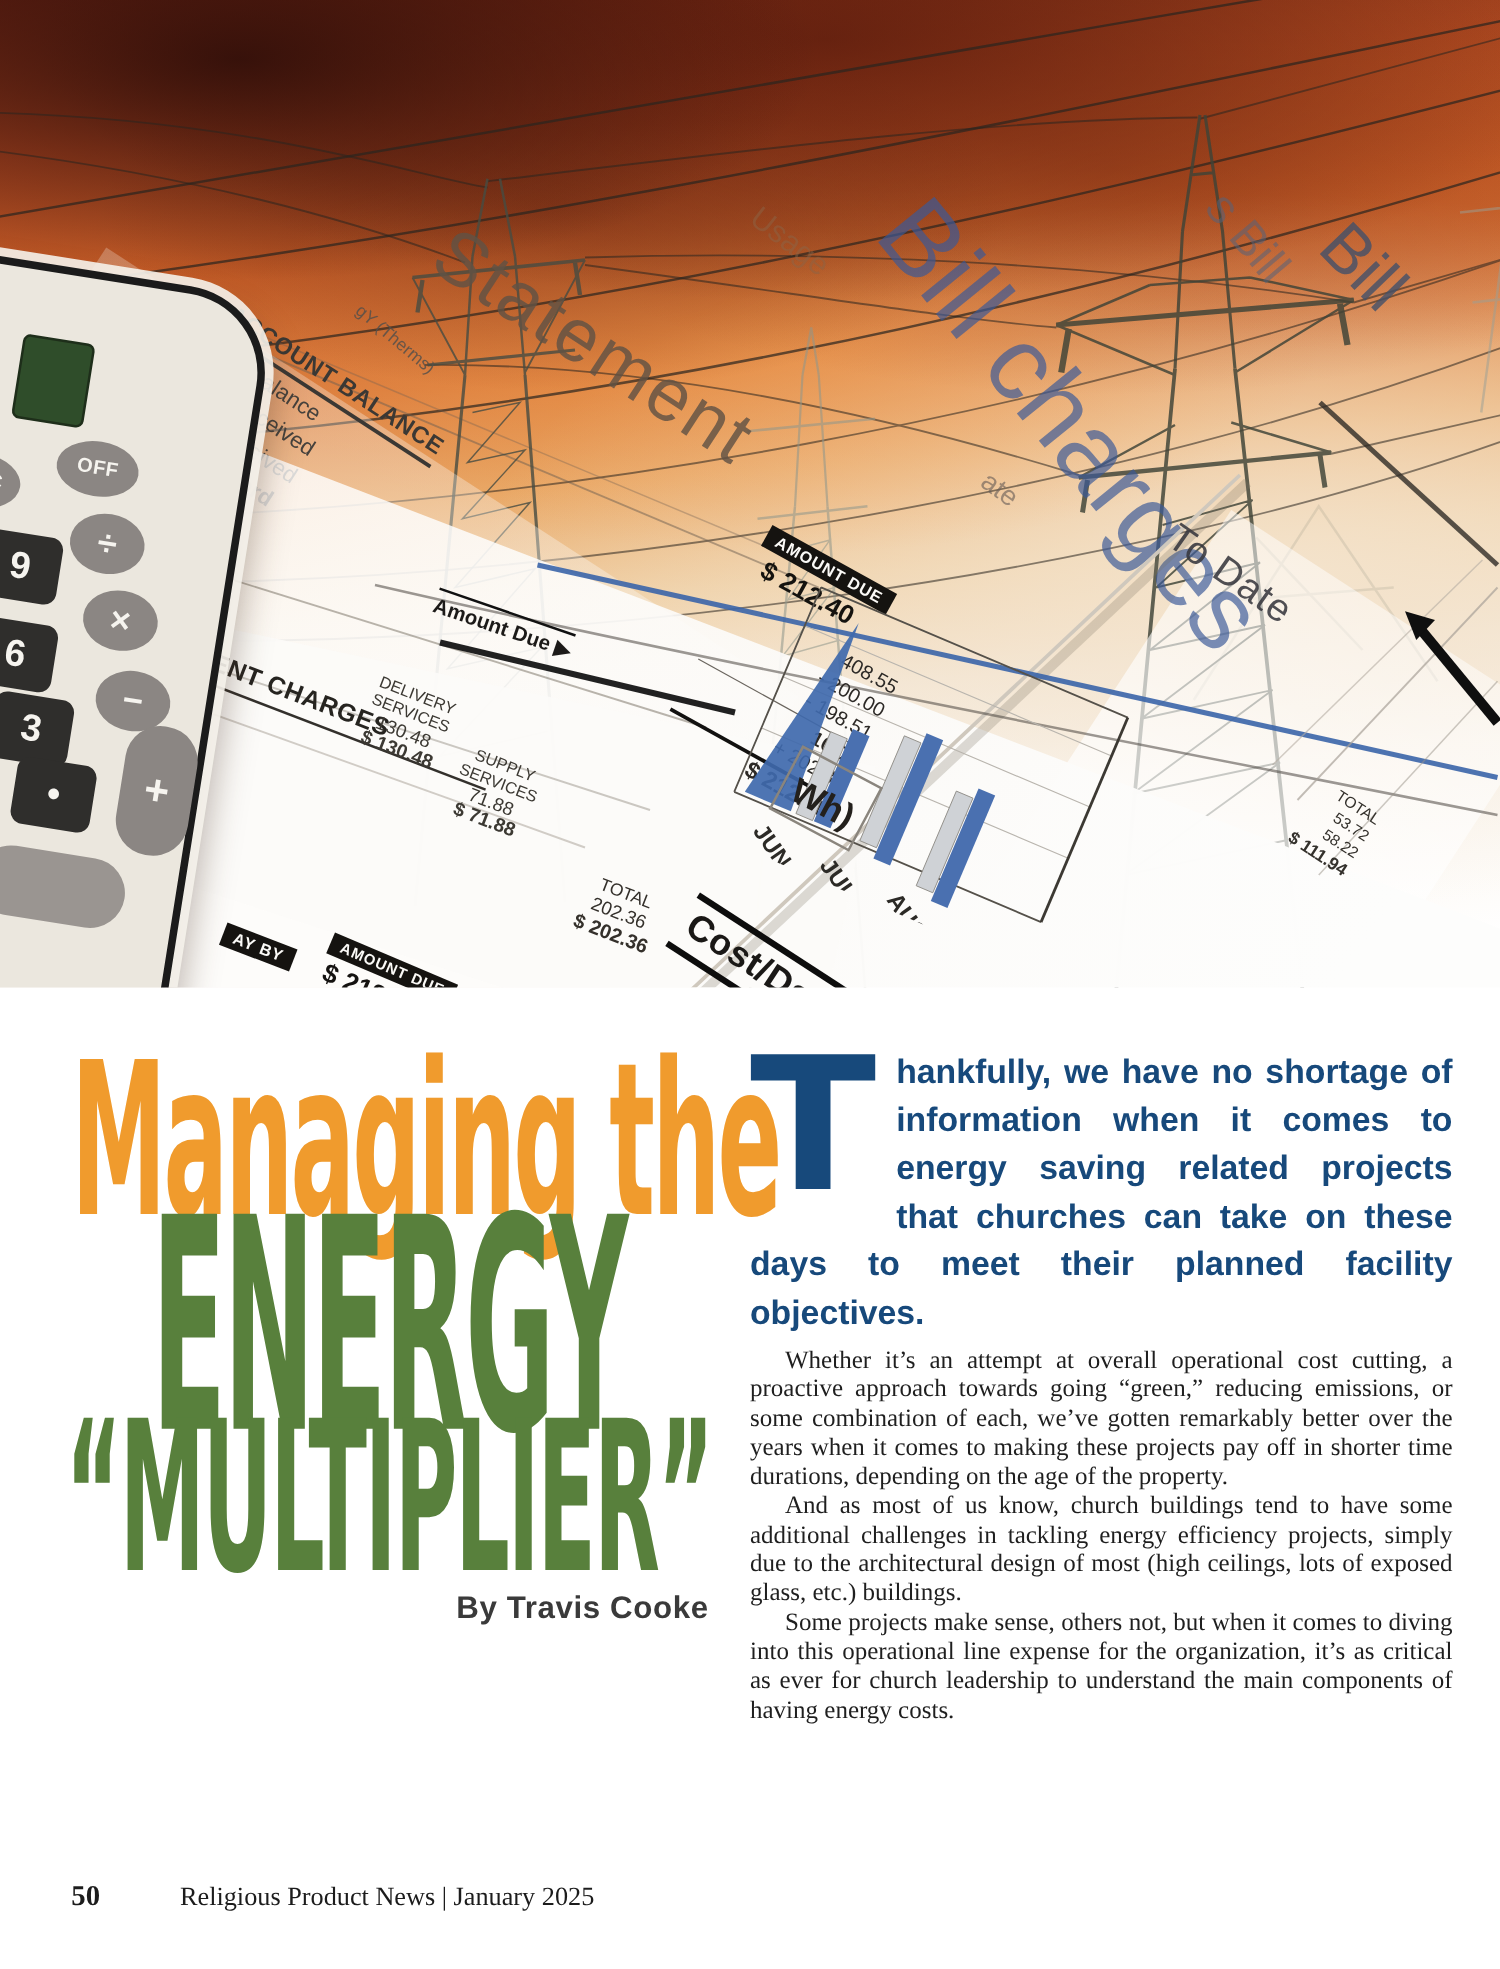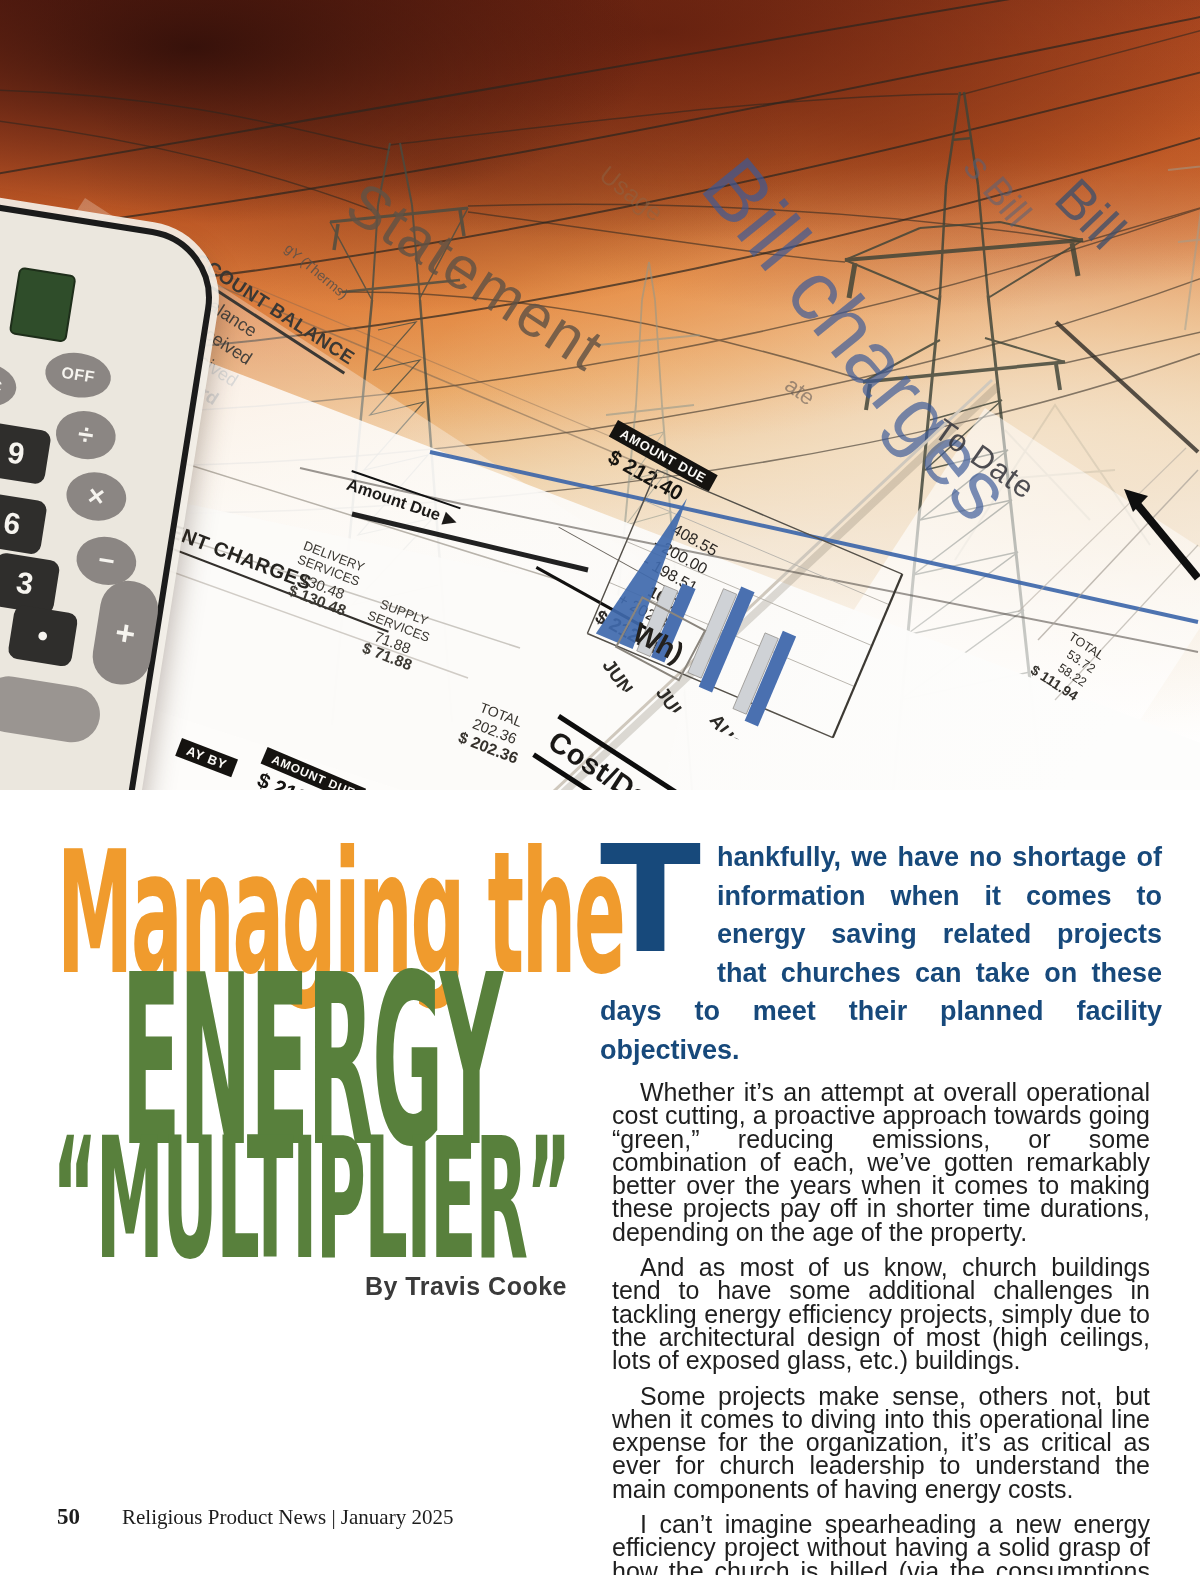--- a/index.html
+++ b/index.html
@@ -132,26 +132,26 @@
   .t3{left:256px;top:1116px;font-size:167px;line-height:1;color:#58803C;letter-spacing:-4px;
       transform:translateX(-50%) scaleX(.41);transform-origin:center top;font-family:"DejaVu Sans",sans-serif;}
   .byline{position:absolute;left:55px;top:1272px;width:512px;text-align:right;
       font-size:25px;font-weight:600;color:#3a3a3a;letter-spacing:.5px;z-index:10;}
 
   .body-col{position:absolute;left:600px;top:838px;width:562px;z-index:10;}
   .intro{font-family:"Liberation Sans",sans-serif;font-weight:bold;font-size:27px;
       line-height:38.5px;color:#17497B;text-align:justify;margin:0 0 8px 0;}
   .dropcap{float:left;font-family:"DejaVu Sans",sans-serif;font-weight:bold;font-size:148px;
       line-height:.74;color:#17497B;margin:8px 16px 0 0;}
-  .body-col p.b{font-family:Liberation Sans, sans-serif;font-size:25px;line-height:23.3px;
-      color:#1f1f1f;text-align:justify;margin:12px;text-indent:28px;}
+  .body-col p.b{font-family:Liberation Serif, serif;font-size:20px;line-height:23.3px;
+      color:#1f1f1f;text-align:justify;margin:0;text-indent:28px;}
 
   .footer{position:absolute;left:57px;top:1504px;z-index:10;font-family:"Liberation Serif",serif;color:#1c1c1c;}
   .footer .num{font-weight:bold;font-size:23px;}
-  .footer .pub{font-size:21px;margin-left:42px;}
+  .footer .pub{font-size:21px;margin-left:64px;}
 </style>
 </head>
 <body>
 
 <div class="page">
 
   <div class="hero">
 
     <svg class="back" width="1200" height="790" viewBox="0 0 1200 790">
 
@@ -353,20 +353,19 @@
   <div class="t-line t1" style="left:57px;">Managing the</div>
   <div class="t-line t2" style="left:311px;">ENERGY</div>
   <div class="t-line t3" style="left:311px;">“MULTIPLIER”</div>
   <div class="byline">By Travis Cooke</div>
 
   <div class="body-col">
     <p class="intro"><span class="dropcap">T</span><span>hankfully, we have no shortage of information when it comes to energy saving related projects that churches can take on these days to meet their planned facility objectives.</span></p>
     <p class="b">Whether it’s an attempt at overall operational cost cutting, a proactive approach towards going “green,” reducing emissions, or some combination of each, we’ve gotten remarkably better over the years when it comes to making these projects pay off in shorter time durations, depending on the age of the property.</p>
     <p class="b">And as most of us know, church buildings tend to have some additional challenges in tackling energy efficiency projects, simply due to the architectural design of most (high ceilings, lots of exposed glass, etc.) buildings.</p>
     <p class="b">Some projects make sense, others not, but when it comes to diving into this operational line expense for the organization, it’s as critical as ever for church leadership to understand the main components of having energy costs.</p>
-    <p class="b">I can’t imagine spearheading a new energy efficiency project without having a solid grasp of how the church is billed (via the consumptions electrons flowing through the various meters) and what that means to the overall bottom line.</p>
   </div>
 
   <div class="footer">
     <span class="num">50</span><span class="pub">Religious Product News | January 2025</span>
   </div>
 
 </div>
 
 </body></html>

